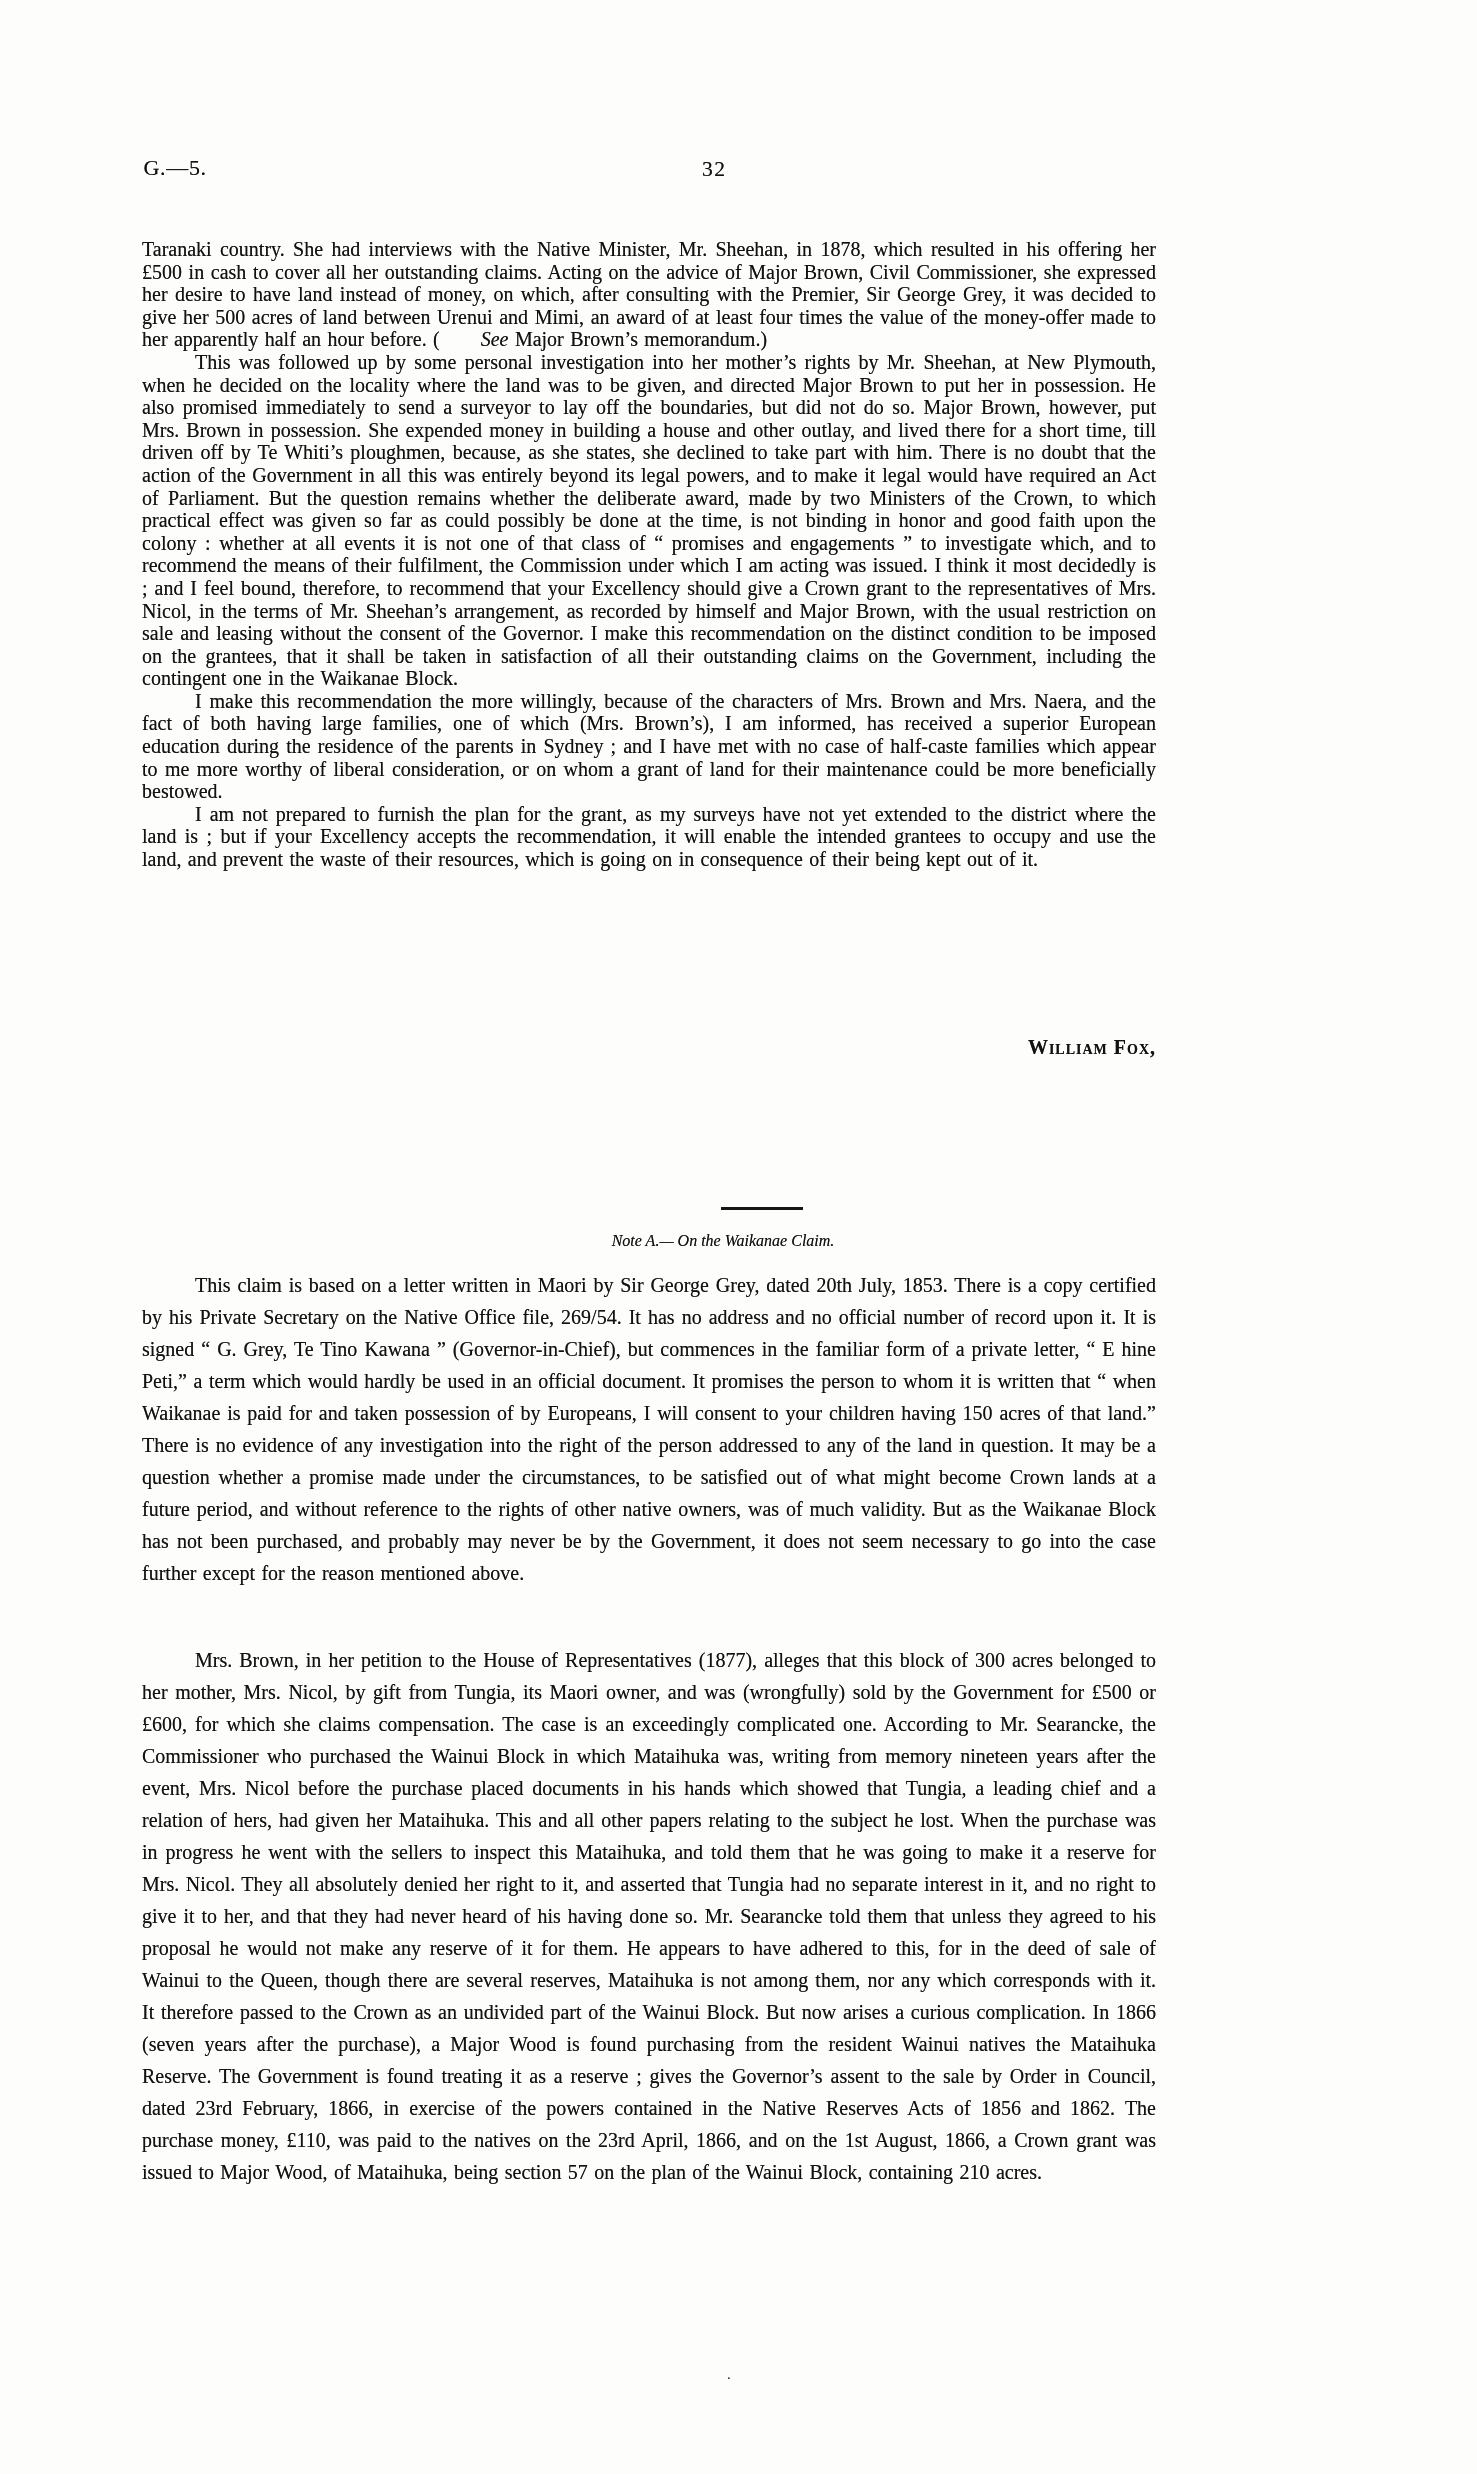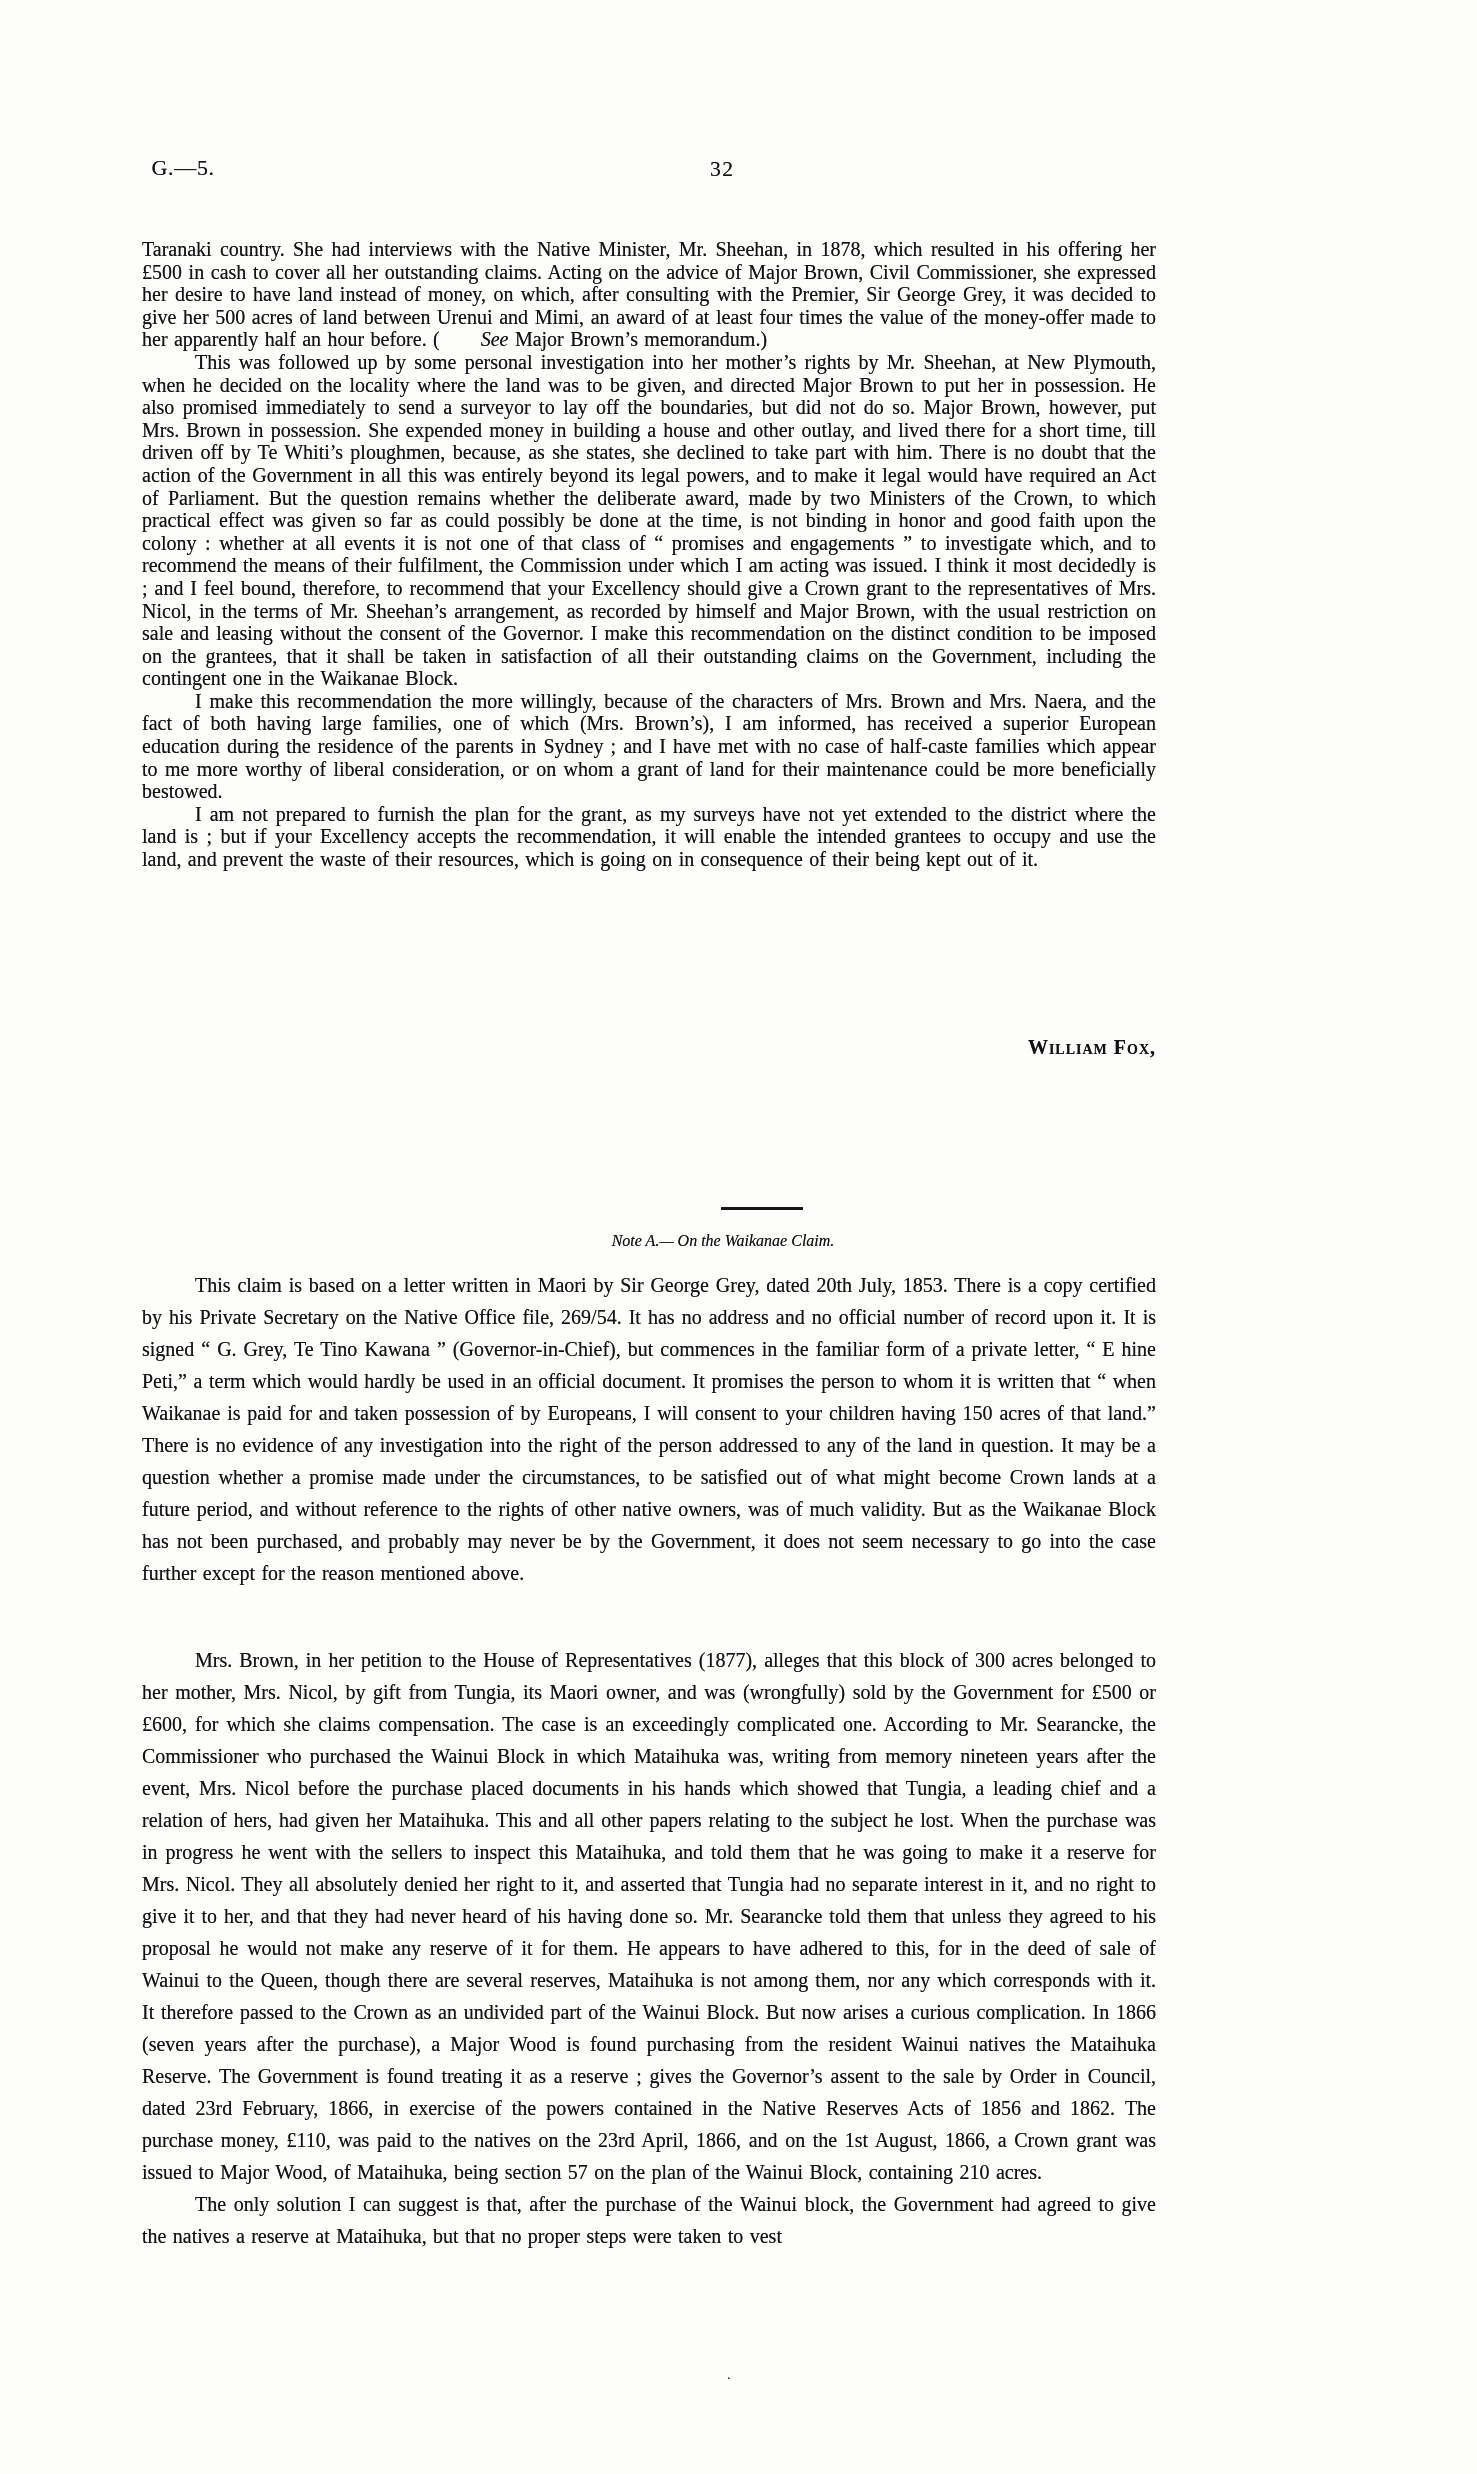--- a/index.html
+++ b/index.html
@@ -10,21 +10,21 @@
     color: #121212;
     position: relative;
     overflow: hidden;
   }
   .page { position: absolute; inset: 0; }
   .ink { text-shadow: 0 0 0.3px rgba(10,10,10,0.6); }
 
   .sec { position: absolute; left: 142px; width: 1014px; }
 
   
-  .hdr { top: 155px; height: 34px; margin-left: 8px; }
+  .hdr { top: 155px; height: 34px; }
   .docref { position: absolute; left: 1.4px; top: 0; font-size: 22px; letter-spacing: 0.7px; }
   .pagenum { position: absolute; left: 560px; top: 2px; font-size: 21.6px; letter-spacing: 1.4px; }
 
   
   .body-copy { top: 238px; font-size: 20px; line-height: 22.6px; text-align: justify; word-spacing: 1.4px; }
   .body-copy p { margin: 0; text-indent: 53px; }
   .body-copy p.noindent { text-indent: 0; }
   .body-copy i { font-style: italic; margin-left: 41px; }
 
   
@@ -79,19 +79,18 @@
 
   <h3 class="note-head note-head-a ink">Note A.— On the Waikanae Claim.</h3>
 
   <div class="sec note-copy note-a-copy ink">
     <p>This claim is based on a letter written in Maori by Sir George Grey, dated 20th July, 1853. There is a copy certified by his Private Secretary on the Native Office file, 269/54.  It has no address and no official number of record upon it.  It is signed “ G. Grey, Te Tino Kawana ” (Governor-in-Chief), but commences in the familiar form of a private letter, “ E hine Peti,” a term which would hardly be used in an official document.  It promises the person to whom it is written that “ when Waikanae is paid for and taken possession of by Europeans, I will consent to your children having 150 acres of that land.”  There is no evidence of any investigation into the right of the person addressed to any of the land in question.  It may be a question whether a promise made under the circumstances, to be satisfied out of what might become Crown lands at a future period, and without reference to the rights of other native owners, was of much validity.  But as the Waikanae Block has not been purchased, and probably may never be by the Government, it does not seem necessary to go into the case further except for the reason mentioned above.</p>
   </div>
 
 
   <div class="sec note-copy note-b-copy ink">
     <p>Mrs. Brown, in her petition to the House of Representatives (1877), alleges that this block of 300 acres belonged to her mother, Mrs. Nicol, by gift from Tungia, its Maori owner, and was (wrongfully) sold by the Government for £500 or £600, for which she claims compensation.  The case is an exceedingly complicated one.  According to Mr. Searancke, the Commissioner who purchased the Wainui Block in which Mataihuka was, writing from memory nineteen years after the event, Mrs. Nicol before the purchase placed documents in his hands which showed that Tungia, a leading chief and a relation of hers, had given her Mataihuka.  This and all other papers relating to the subject he lost.  When the purchase was in progress he went with the sellers to inspect this Mataihuka, and told them that he was going to make it a reserve for Mrs. Nicol.  They all absolutely denied her right to it, and asserted that Tungia had no separate interest in it, and no right to give it to her, and that they had never heard of his having done so.  Mr. Searancke told them that unless they agreed to his proposal he would not make any reserve of it for them.  He appears to have adhered to this, for in the deed of sale of Wainui to the Queen, though there are several reserves, Mataihuka is not among them, nor any which corresponds with it.  It therefore passed to the Crown as an undivided part of the Wainui Block.  But now arises a curious complication.  In 1866 (seven years after the purchase), a Major Wood is found purchasing from the resident Wainui natives the Mataihuka Reserve.  The Government is found treating it as a reserve ; gives the Governor’s assent to the sale by Order in Council, dated 23rd February, 1866, in exercise of the powers contained in the Native Reserves Acts of 1856 and 1862.  The purchase money, £110, was paid to the natives on the 23rd April, 1866, and on the 1st August, 1866, a Crown grant was issued to Major Wood, of Mataihuka, being section 57 on the plan of the Wainui Block, containing 210 acres.</p>
-    <p>The only solution I can suggest is that, after the purchase of the Wainui block, the Government had agreed to give the natives a reserve at Mataihuka, but that no proper steps were taken to vest</p>
   </div>
 
   <span class="artifact-dot">.</span>
 
 </div>
 
 
 </body></html>

